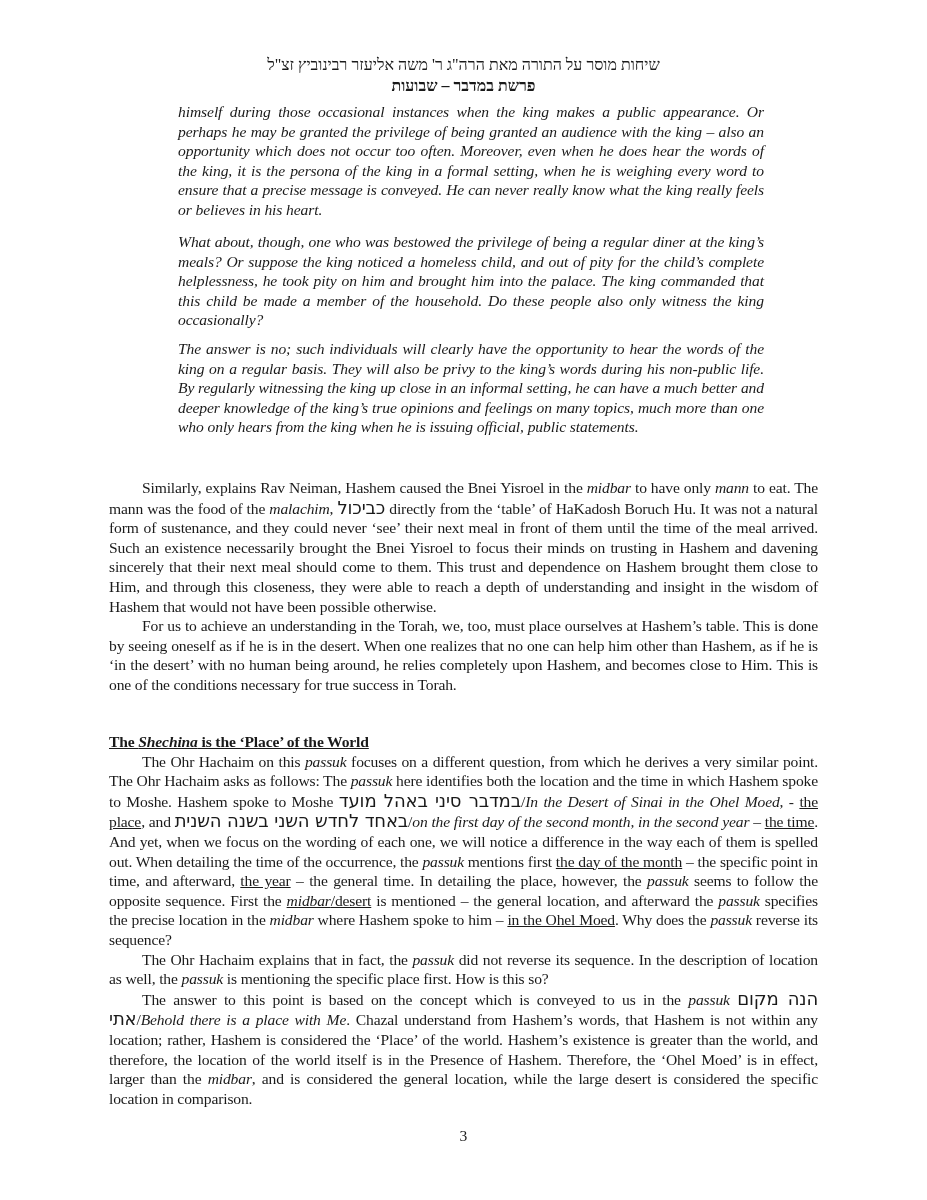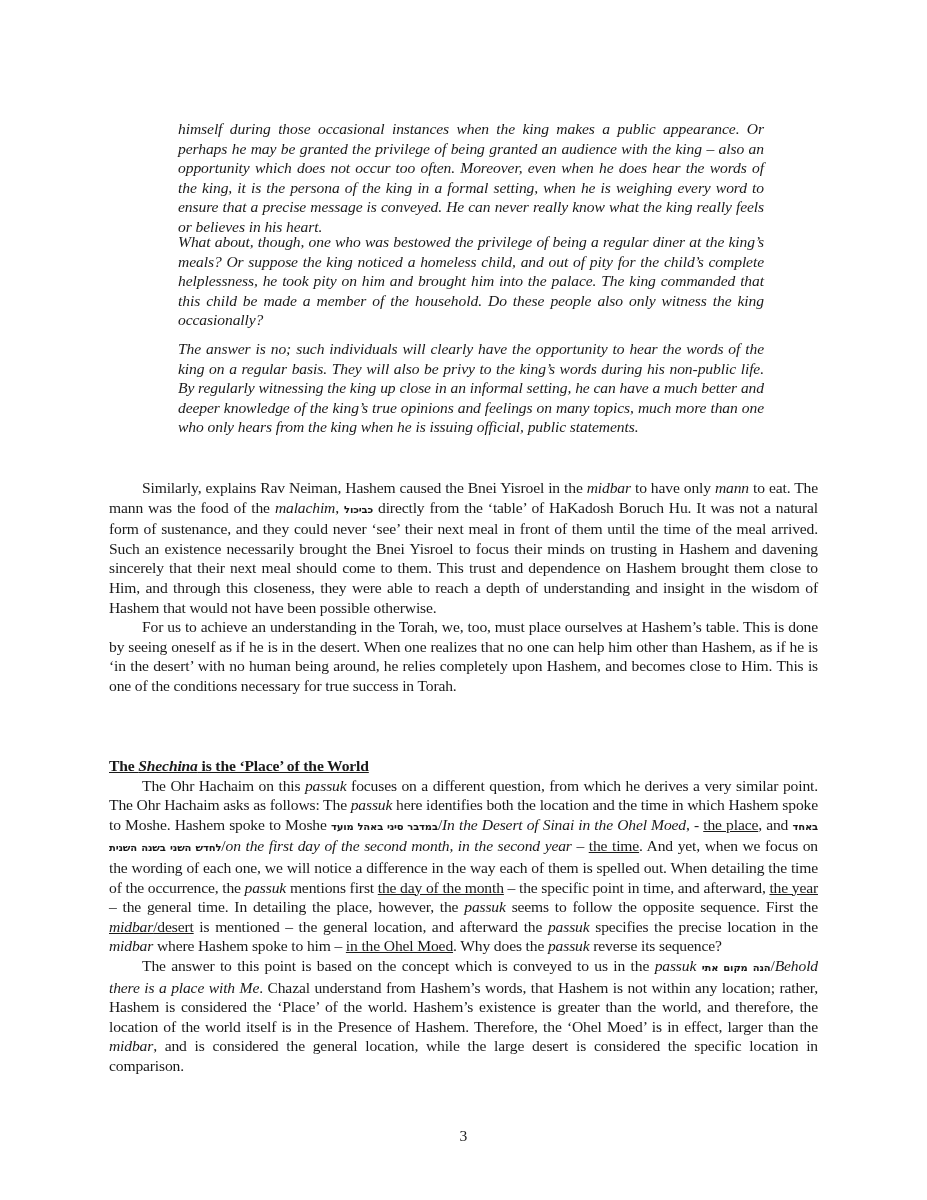--- a/index.html
+++ b/index.html
@@ -13,59 +13,62 @@
     font-family: "Liberation Serif", serif; direction: rtl;
   }
   .hdr1 { top: 56px; font-size: 16px; }
   .hdr2 { top: 77px; font-size: 16px; font-weight: bold; }
 
   .quote {
     position: absolute; left: 178px; width: 586px;
     font-style: italic; font-size: 15.6px; line-height: 19.6px; text-align: justify;
     letter-spacing: -0.1px;
   }
-  .q1 { top: 119px; }
+  .q1 { top: 102px; }
   .q2 { top: 232px; }
   .q3 { top: 339px; }
 
   .body {
     position: absolute; left: 109px; width: 709px;
     font-size: 15.6px; line-height: 19.6px; text-align: justify;
     letter-spacing: -0.15px;
   }
   .p { margin: 0; text-indent: 33px; }
   .b1 { top: 478px; }
-  .b2 { top: 732px; margin-top: 24px; }
+  .b2 { top: 732px; }
   .heading { font-weight: bold; text-decoration: underline; margin: 0; }
-  .he { font-family: "DejaVu Sans", sans-serif; font-size: 10px; font-style: normal; font-weight: bold; }
+  .he { font-family: "DejaVu Sans", sans-serif; font-size: 18px; font-style: normal; }
   i { }
   u { text-decoration: underline; }
   .pagenum {
     position: absolute; top: 1127px; left: 0; width: 927px; text-align: center;
     font-size: 15.6px;
   }
 </style>
 </head>
 <body>
 
 <div class="page">
 
+  <div class="hdr hdr1">שיחות מוסר על התורה מאת הרה"ג ר' משה אליעזר רבינוביץ זצ"ל</div>
+  <div class="hdr hdr2">פרשת במדבר – שבועות</div>
 
   <div class="quote q1">himself during those occasional instances when the king makes a public appearance. Or perhaps he may be granted the privilege of being granted an audience with the king – also an opportunity which does not occur too often. Moreover, even when he does hear the words of the king, it is the persona of the king in a formal setting, when he is weighing every word to ensure that a precise message is conveyed. He can never really know what the king really feels or believes in his heart.</div>
   <div class="quote q2">What about, though, one who was bestowed the privilege of being a regular diner at the king’s meals? Or suppose the king noticed a homeless child, and out of pity for the child’s complete helplessness, he took pity on him and brought him into the palace. The king commanded that this child be made a member of the household. Do these people also only witness the king occasionally?</div>
   <div class="quote q3">The answer is no; such individuals will clearly have the opportunity to hear the words of the king on a regular basis. They will also be privy to the king’s words during his non-public life. By regularly witnessing the king up close in an informal setting, he can have a much better and deeper knowledge of the king’s true opinions and feelings on many topics, much more than one who only hears from the king when he is issuing official, public statements.</div>
 
   <div class="body b1">
     <p class="p"><span>Similarly, explains Rav Neiman, Hashem caused the Bnei Yisroel in the </span><i>midbar</i><span> to have only </span><i>mann</i><span> to eat. The mann was the food of the </span><i>malachim</i><span>, </span><span class="he" dir="rtl">כביכול</span><span> directly from the ‘table’ of HaKadosh Boruch Hu. It was not a natural form of sustenance, and they could never ‘see’ their next meal in front of them until the time of the meal arrived. Such an existence necessarily brought the Bnei Yisroel to focus their minds on trusting in Hashem and davening sincerely that their next meal should come to them. This trust and dependence on Hashem brought them close to Him, and through this closeness, they were able to reach a depth of understanding and insight in the wisdom of Hashem that would not have been possible otherwise.</span></p>
     <p class="p">For us to achieve an understanding in the Torah, we, too, must place ourselves at Hashem’s table. This is done by seeing oneself as if he is in the desert. When one realizes that no one can help him other than Hashem, as if he is ‘in the desert’ with no human being around, he relies completely upon Hashem, and becomes close to Him. This is one of the conditions necessary for true success in Torah.</p>
   </div>
 
   <div class="body b2">
     <p class="heading"><span>The </span><i>Shechina</i><span> is the ‘Place’ of the World</span></p>
 
     <p class="p"><span>The Ohr Hachaim on this </span><i>passuk</i><span> focuses on a different question, from which he derives a very similar point. The Ohr Hachaim asks as follows: The </span><i>passuk</i><span> here identifies both the location and the time in which Hashem spoke to Moshe. Hashem spoke to Moshe </span><span class="he" dir="rtl">במדבר סיני באהל מועד</span><span>/</span><i>In the Desert of Sinai in the Ohel Moed</i><span>, - </span><u>the place</u><span>, and </span><span class="he" dir="rtl">באחד לחדש השני בשנה השנית</span><span>/</span><i>on the first day of the second month, in the second year</i><span> – </span><u>the time</u><span>.  And yet, when we focus on the wording of each one, we will notice a difference in the way each of them is spelled out. When detailing the time of the occurrence, the </span><i>passuk</i><span> mentions first </span><u>the day of the month</u><span> – the specific point in time, and afterward, </span><u>the year</u><span> – the general time. In detailing the place, however, the </span><i>passuk</i><span> seems to follow the opposite sequence. First the </span><u><i>midbar</i><span>/desert</span></u><span> is mentioned – the general location, and afterward the </span><i>passuk</i><span> specifies the precise location in the </span><i>midbar</i><span> where Hashem spoke to him – </span><u>in the Ohel Moed</u><span>. Why does the </span><i>passuk</i><span> reverse its sequence?</span></p>
 
+    <p class="p"><span>The Ohr Hachaim explains that in fact, the </span><i>passuk</i><span> did not reverse its sequence. In the description of location as well, the </span><i>passuk</i><span> is mentioning the specific place first. How is this so?</span></p>
 
     <p class="p"><span>The answer to this point is based on the concept which is conveyed to us in the </span><i>passuk</i><span> </span><span class="he" dir="rtl">הנה מקום אתי</span><span>/</span><i>Behold there is a place with Me</i><span>. Chazal understand from Hashem’s words, that Hashem is not within any location; rather, Hashem is considered the ‘Place’ of the world. Hashem’s existence is greater than the world, and therefore, the location of the world itself is in the Presence of Hashem. Therefore, the ‘Ohel Moed’ is in effect, larger than the </span><i>midbar</i><span>, and is considered the general location, while the large desert is considered the specific location in comparison.</span></p>
   </div>
 
   <div class="pagenum">3</div>
 </div>
 
 </body></html>

